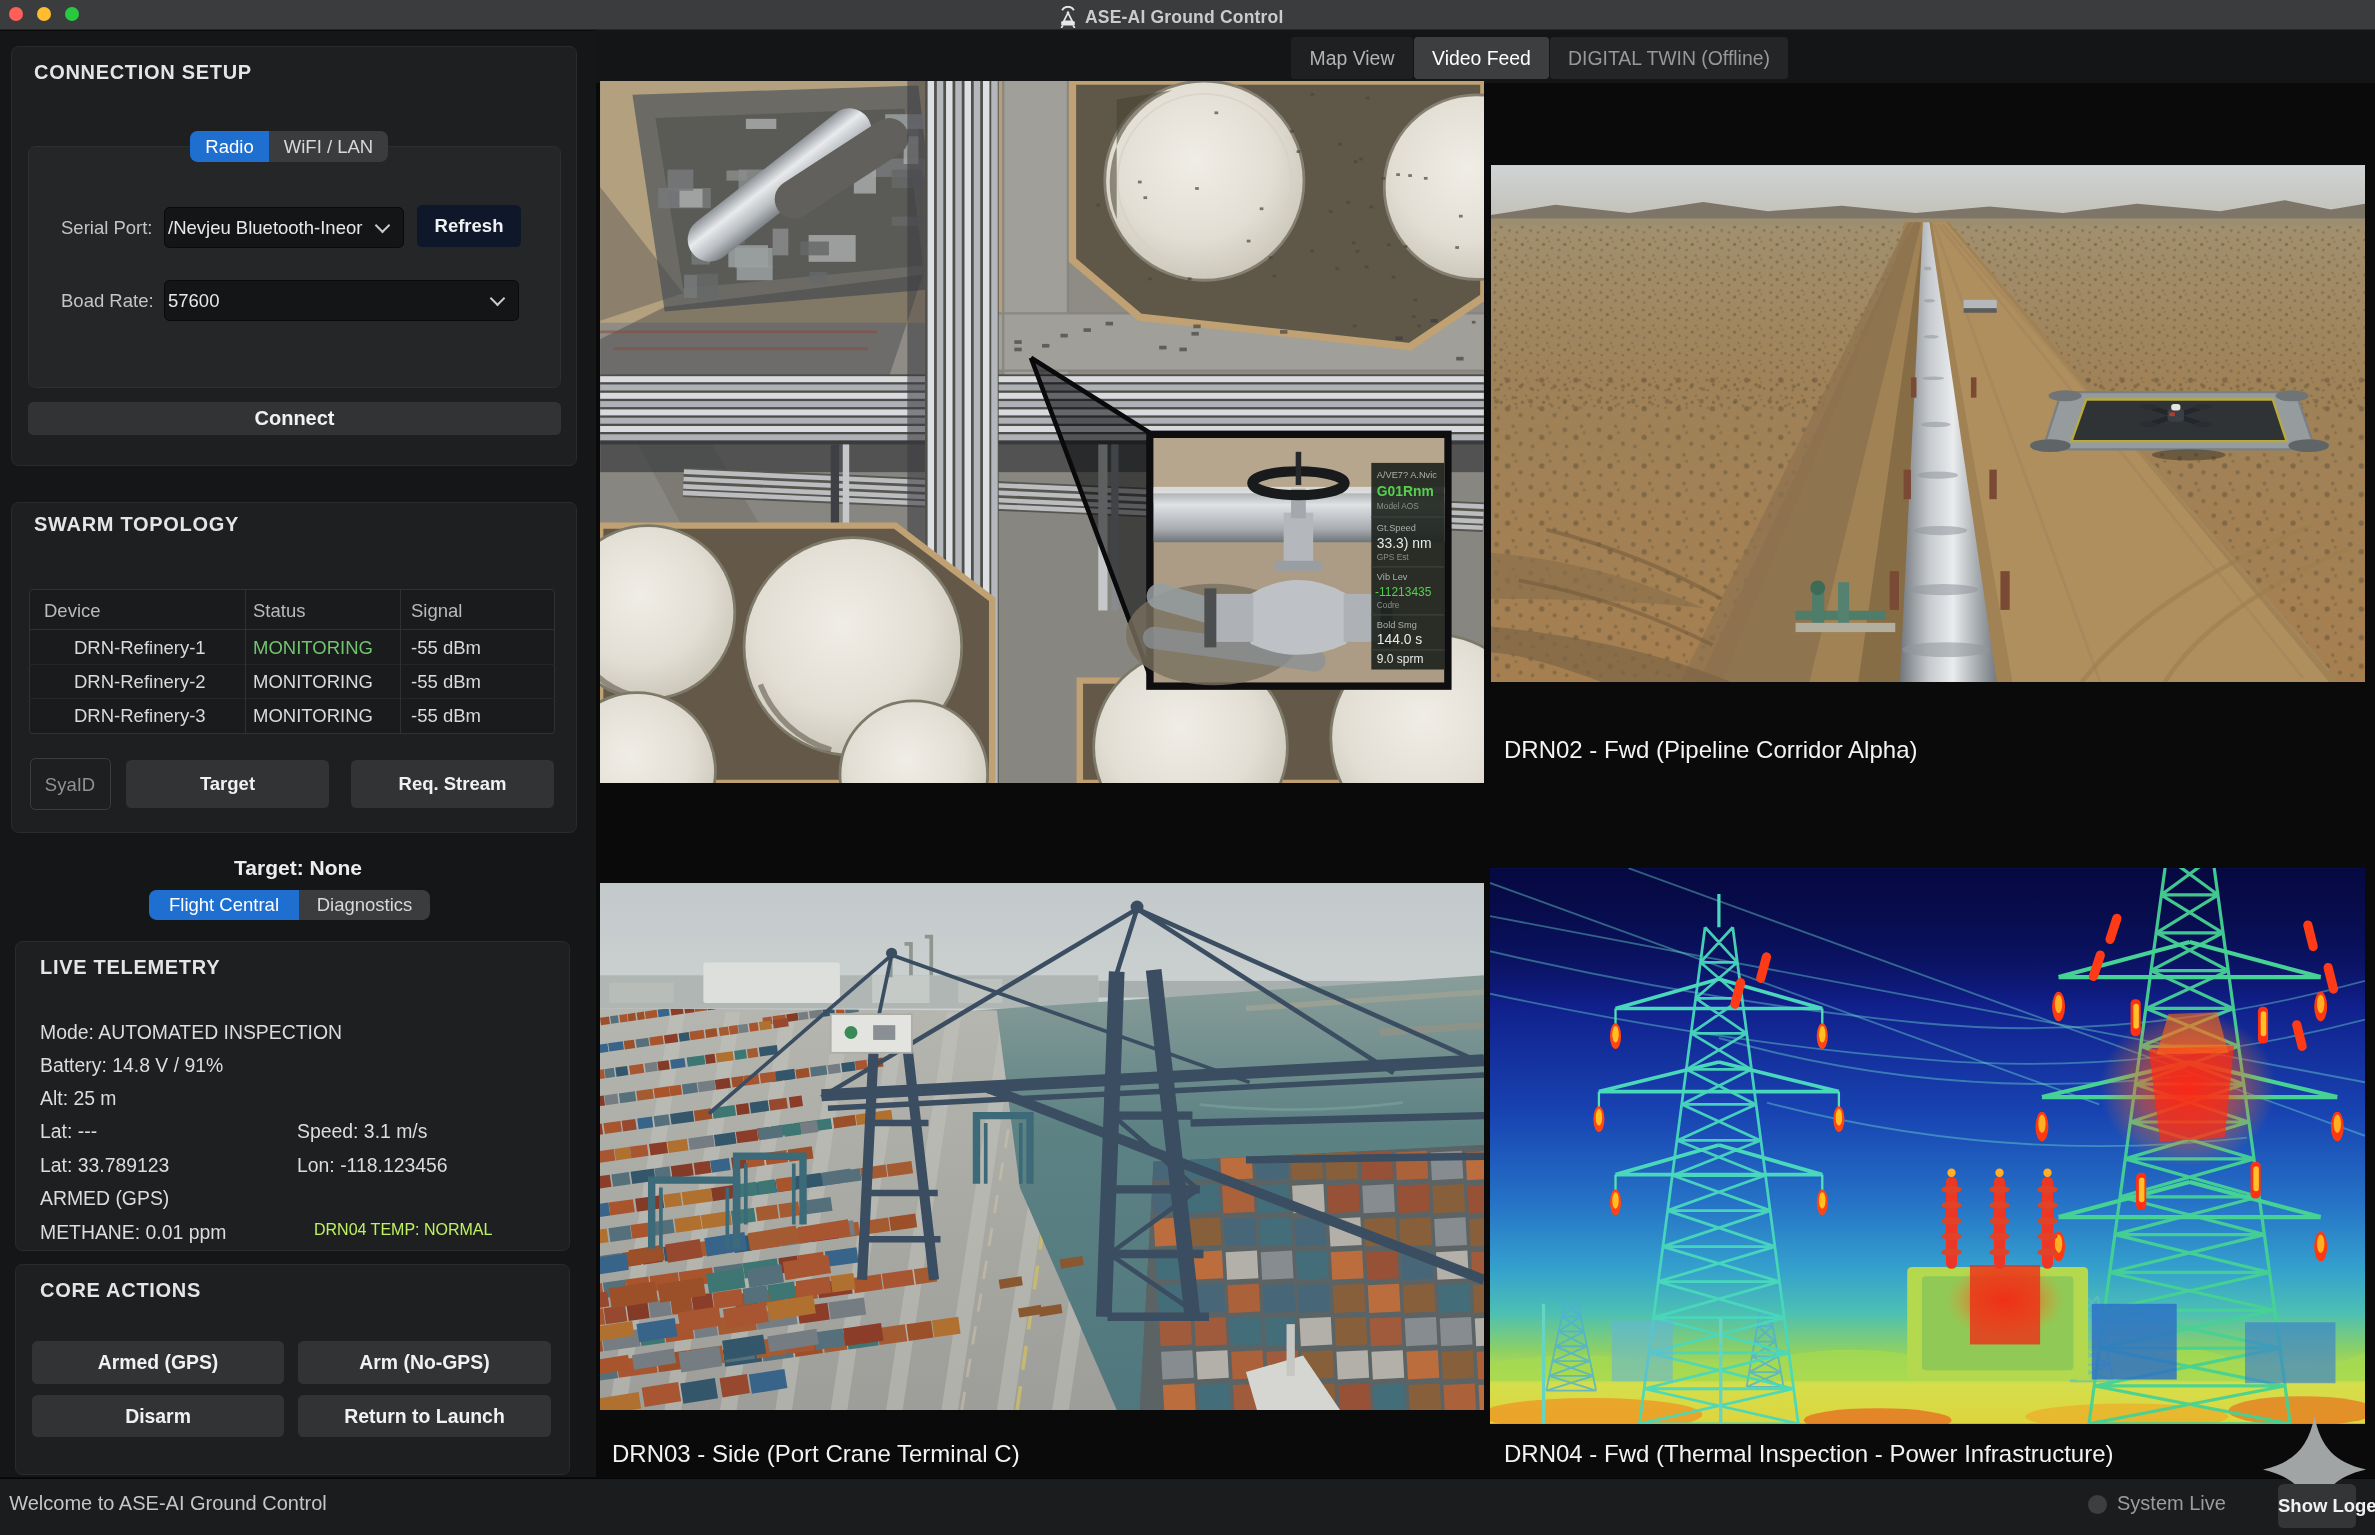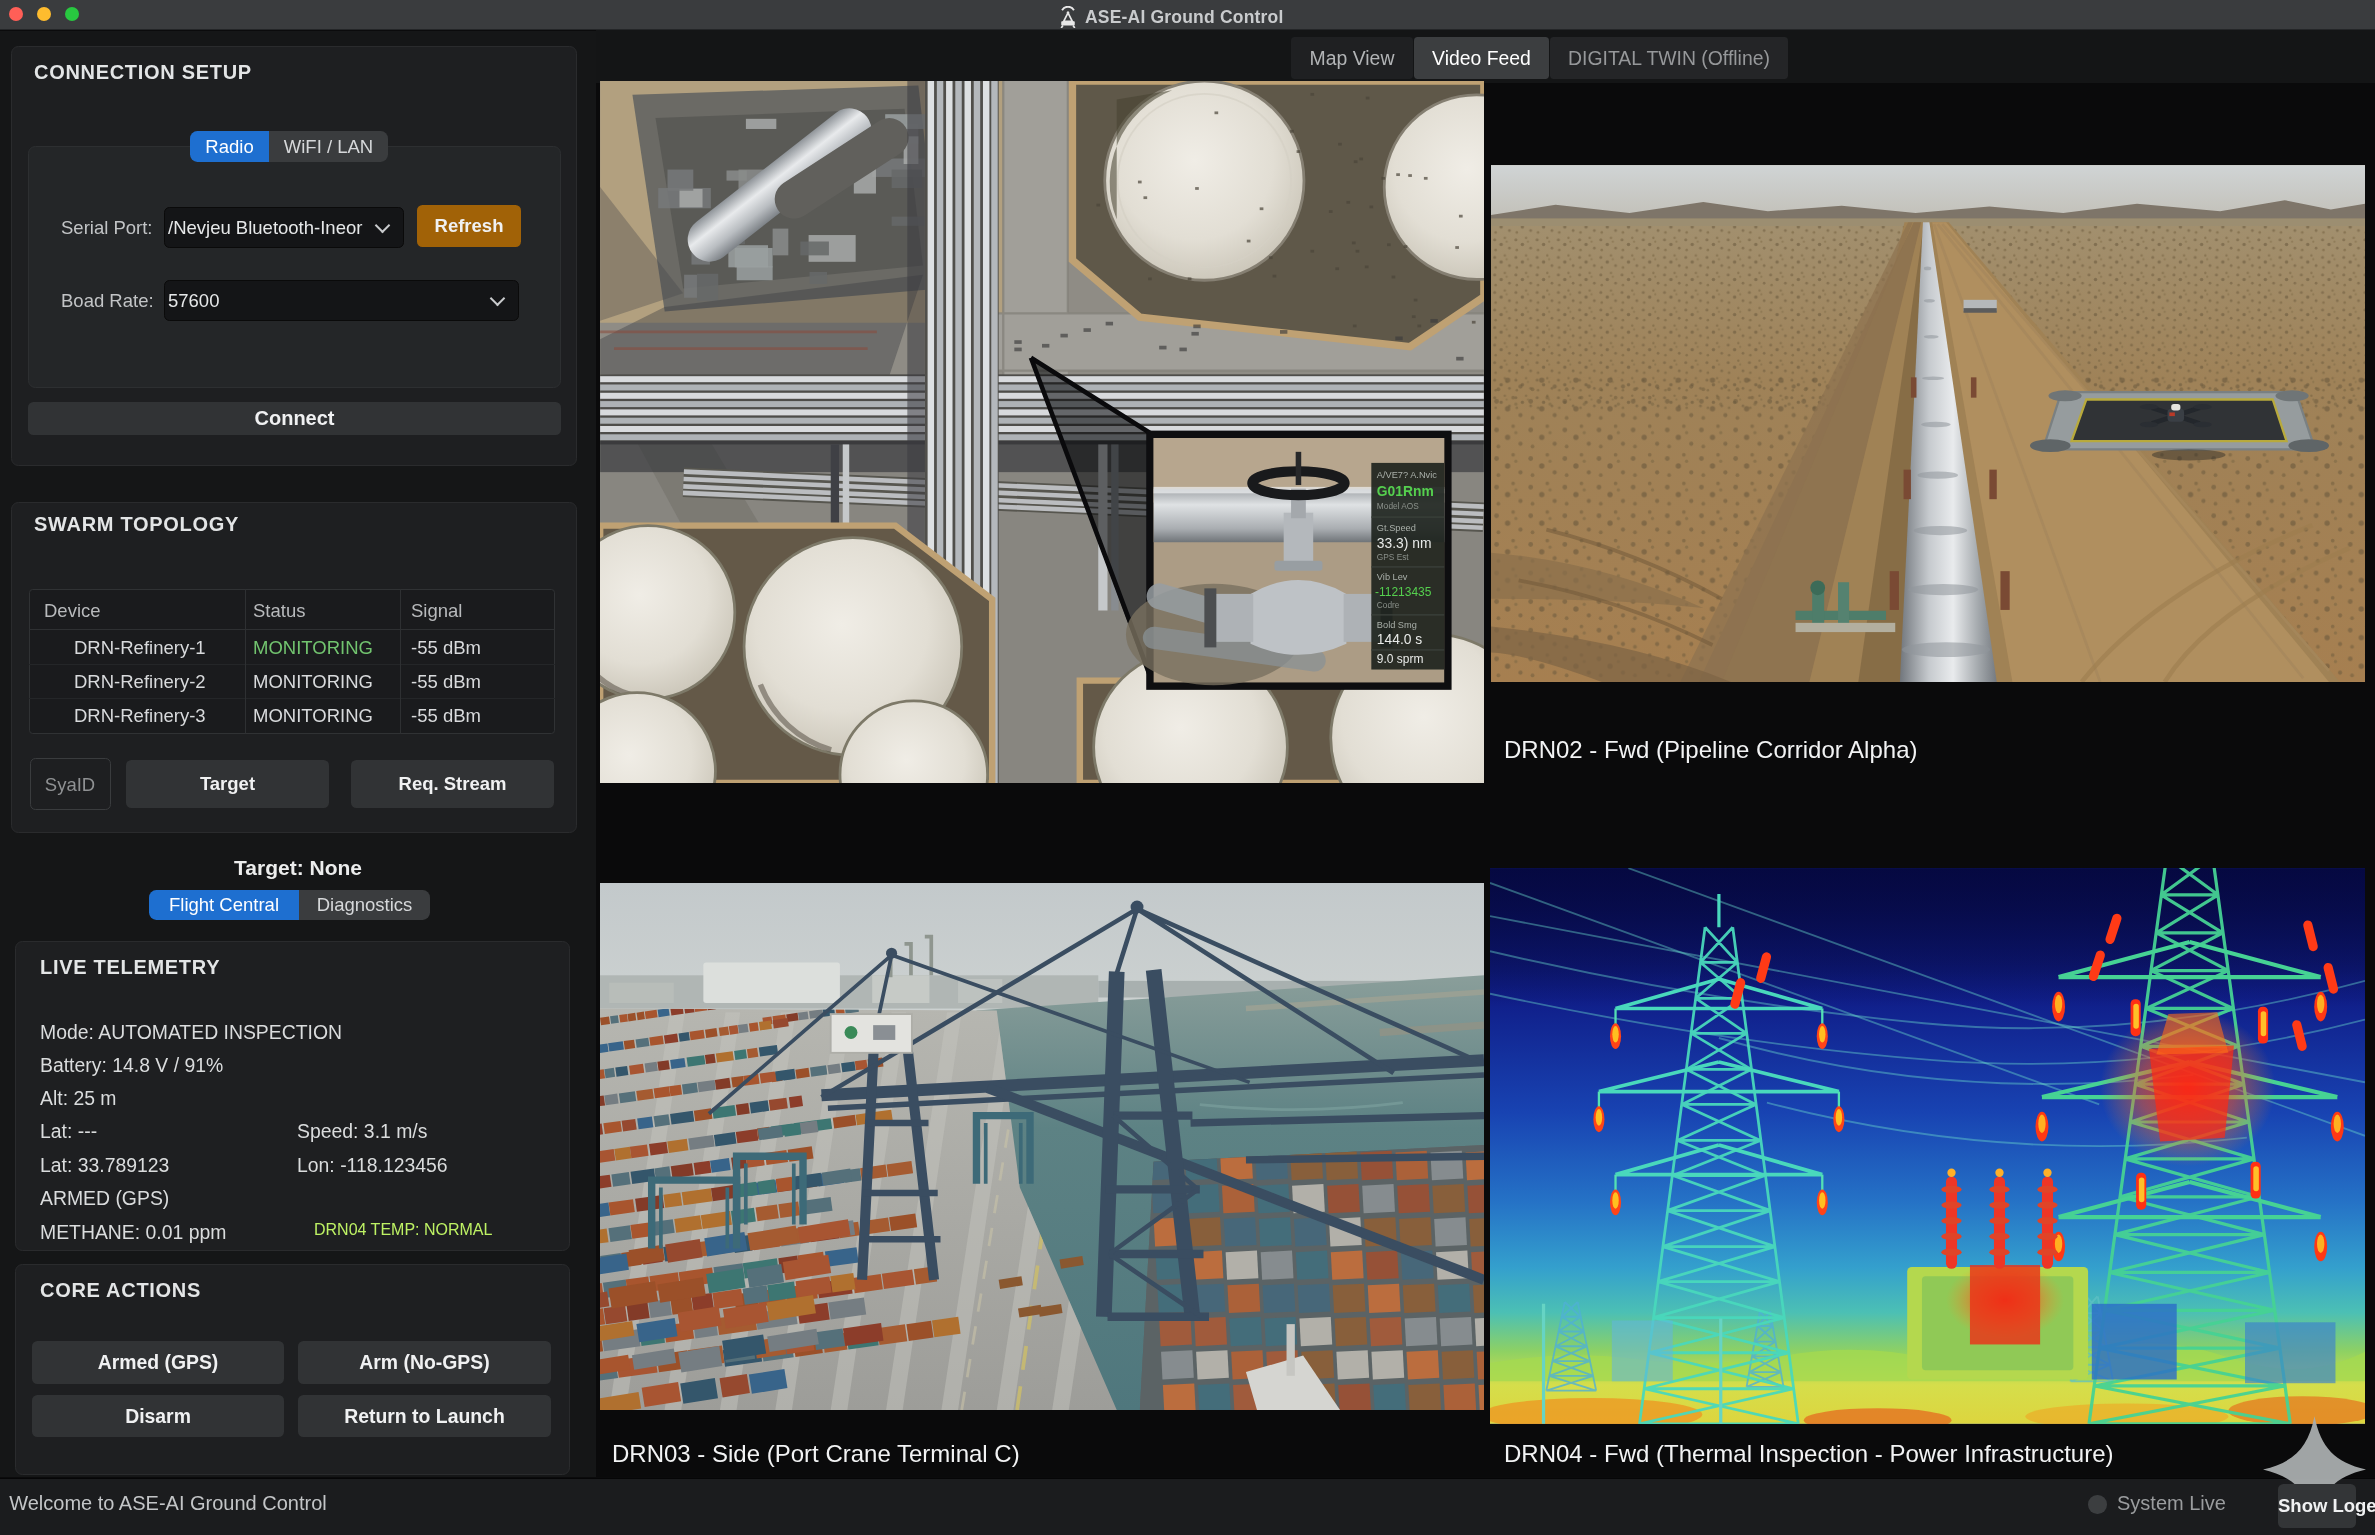--- a/index.html
+++ b/index.html
@@ -1008,21 +1008,21 @@
   <div class="panel" style="left:11px; top:46px; width:566px; height:420px;"></div>
   <div class="ph" style="left:34px; top:61px;">CONNECTION SETUP</div>
   <div class="abs" id="fieldset1"></div>
   <div class="tabset" style="left:190px; top:131px;">
     <div class="tab active" style="width:79px; line-height:31px;">Radio</div>
     <div class="tab" style="width:119px; line-height:31px;">WiFI / LAN</div>
   </div>
   <div class="lbl" style="left:61px; top:217px;">Serial Port:</div>
   <div class="sel" style="left:164px; top:207px; width:240px; height:41px;">/Nevjeu Bluetooth-Ineor</div>
   <div class="chev" style="left:377px; top:220px;"></div>
-  <div class="btn" style="left:417px; top:205px; width:104px; height:42px; line-height:42px; background:#a16207;">Refresh</div>
+  <div class="btn" style="left:417px; top:205px; width:104px; height:42px; line-height:42px; background:#0f172a;">Refresh</div>
   <div class="lbl" style="left:61px; top:290px;">Boad Rate:</div>
   <div class="sel" style="left:164px; top:280px; width:355px; height:41px;">57600</div>
   <div class="chev" style="left:492px; top:293px;"></div>
   <div class="btn" style="left:28px; top:402px; width:533px; height:33px; line-height:33px; font-size:20px;">Connect</div>
 
   <div class="panel" style="left:11px; top:502px; width:566px; height:331px;"></div>
   <div class="ph" style="left:34px; top:513px;">SWARM TOPOLOGY</div>
   <div class="abs" id="swtable"></div>
   <div class="abs" style="left:29px; top:629px; width:526px; height:0.9px; background:#2e3032;"></div>
   <div class="abs" style="left:29px; top:664px; width:526px; height:0.9px; background:#242628;"></div>

